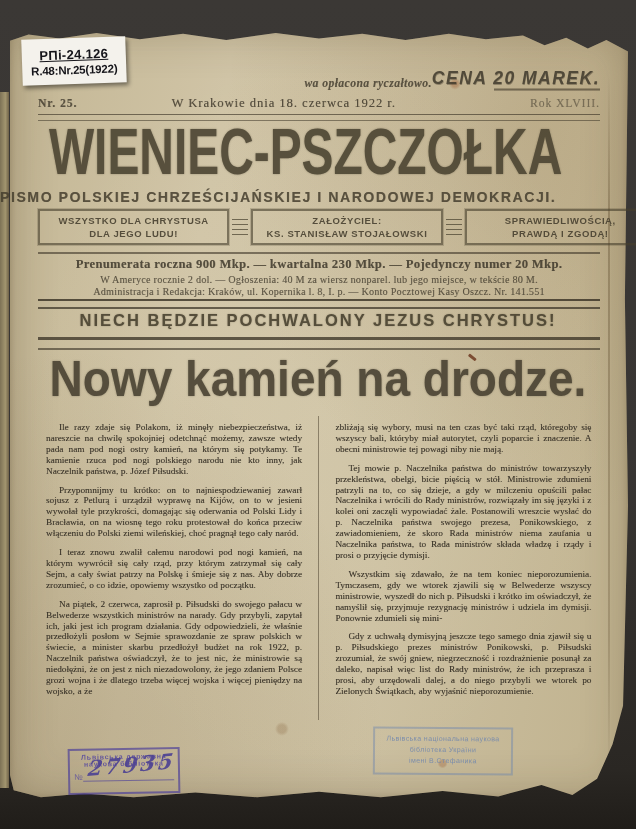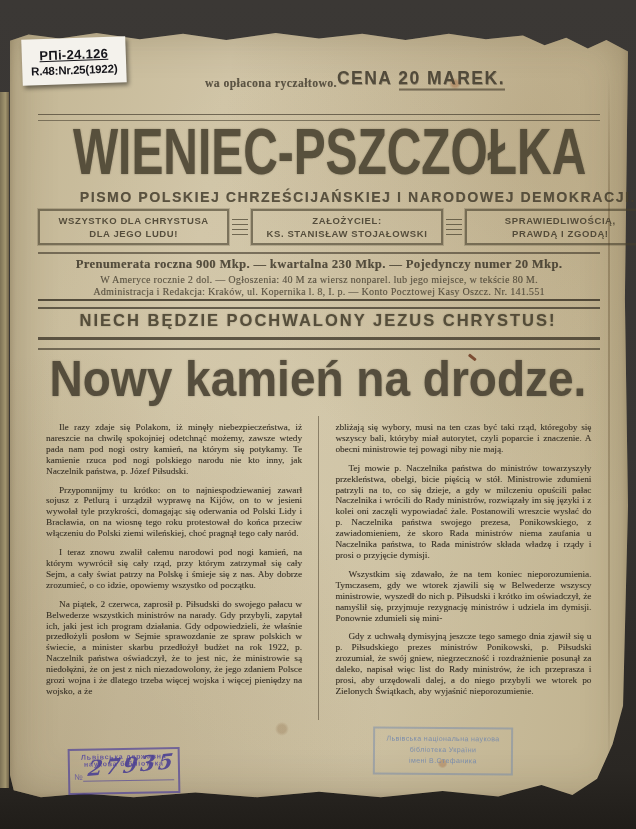--- a/index.html
+++ b/index.html
@@ -30,40 +30,40 @@
   
   .sticker{position:absolute;left:22px;top:38px;width:96px;padding:9px 4px 8px;
     background:#f4f2ec;transform:rotate(-2deg);box-shadow:2px 3px 4px rgba(0,0,0,.45);
     text-align:center;font-family:"Liberation Sans",sans-serif;color:#15151a;}
   .sticker .l1{font-weight:bold;font-size:13px;text-decoration:underline;letter-spacing:.3px;}
   .sticker .l2{font-weight:bold;font-size:11.5px;margin-top:2px;letter-spacing:-.2px;}
   
   .ink{color:#3e382b;text-shadow:.4px .4px .6px rgba(62,54,40,.45);}
   
   .hrow1{position:absolute;left:38px;top:68px;width:562px;display:flex;
-    justify-content:center;align-items:flex-end;}
+    justify-content:flex-end;align-items:flex-end;font-style:italic;}
   .postal{margin-left:72px;font-size:11.5px;font-weight:bold;letter-spacing:.5px;opacity:.8;}
   .price{position:relative;font-family:"Liberation Sans",sans-serif;font-weight:bold;
     font-size:17.5px;letter-spacing:1.5px;transform:scaleY(1.05);opacity:.85;}
   .price::after{content:"";position:absolute;left:37%;right:0;bottom:-1px;height:2px;
     background:rgba(62,54,40,.7);}
   .hrow2{position:absolute;left:38px;top:96px;width:562px;display:flex;
     justify-content:space-between;align-items:baseline;}
   .issue{font-size:11.5px;font-weight:bold;letter-spacing:1px;opacity:.8;}
   .dateline{font-size:12.5px;letter-spacing:1px;opacity:.85;margin-left:-40px;}
   .volume{font-size:11.5px;letter-spacing:1px;opacity:.55;}
   .rule-a{position:absolute;left:38px;top:114px;width:562px;height:5px;
     border-top:1.6px solid rgba(62,54,40,.65);border-bottom:1.6px solid rgba(62,54,40,.55);}
   
-  .masthead{position:absolute;left:0;top:118px;width:596px;text-align:center;margin-left:24px;}
+  .masthead{position:absolute;left:0;top:118px;width:596px;text-align:center;}
   .masthead .title{display:inline-block;font-family:"Liberation Sans",sans-serif;
     font-weight:bold;font-size:57px;letter-spacing:0px;white-space:nowrap;
     transform:scaleX(.84) scaleY(1.14);transform-origin:center;color:#48412f;
     text-shadow:0 0 2px rgba(72,65,47,.55);opacity:.88;}
-  .subtitle{position:absolute;left:0;top:189px;width:636px;text-align:right;
+  .subtitle{position:absolute;left:0;top:189px;width:636px;text-align:left;
     font-family:"Liberation Sans",sans-serif;font-weight:bold;font-size:14px;
     letter-spacing:1.6px;color:#453e2e;opacity:.85;}
   
   .boxesrow{position:absolute;left:38px;top:209px;width:618px;display:flex;
     align-items:stretch;justify-content:space-between;}
   .mbox{border:2px solid rgba(70,62,44,.7);box-shadow:0 0 0 1px rgba(70,62,44,.25);
     padding:4px 6px 3px;text-align:center;font-family:"Liberation Sans",sans-serif;
     font-weight:bold;font-size:9.5px;line-height:12.5px;letter-spacing:.6px;
     color:#453e2e;opacity:.88;flex:1;}
   .mbox + .connector{margin:0 3px;}
@@ -124,20 +124,25 @@
   <div class="binding-sliver"></div>
 
   <div class="page">
     <div class="crease"></div>
   </div>
 
   <div class="hrow1">
     <span class="postal ink">wa opłacona ryczałtowo.</span>
     <span class="price ink">CENA 20 MAREK.</span>
   </div>
+  <div class="hrow2">
+    <span class="issue ink">Nr. 25.</span>
+    <span class="dateline ink">W Krakowie dnia 18. czerwca 1922 r.</span>
+    <span class="volume ink">Rok XLVIII.</span>
+  </div>
   <div class="rule-a"></div>
 
   <div class="masthead">
     <span class="title">WIENIEC-PSZCZOŁKA</span>
   </div>
   <div class="subtitle ink">PISMO POLSKIEJ CHRZEŚCIJAŃSKIEJ I NARODOWEJ DEMOKRACJI.</div>
 
   <div class="boxesrow">
     <div class="mbox">
       <div>WSZYSTKO DLA CHRYSTUSA</div>

